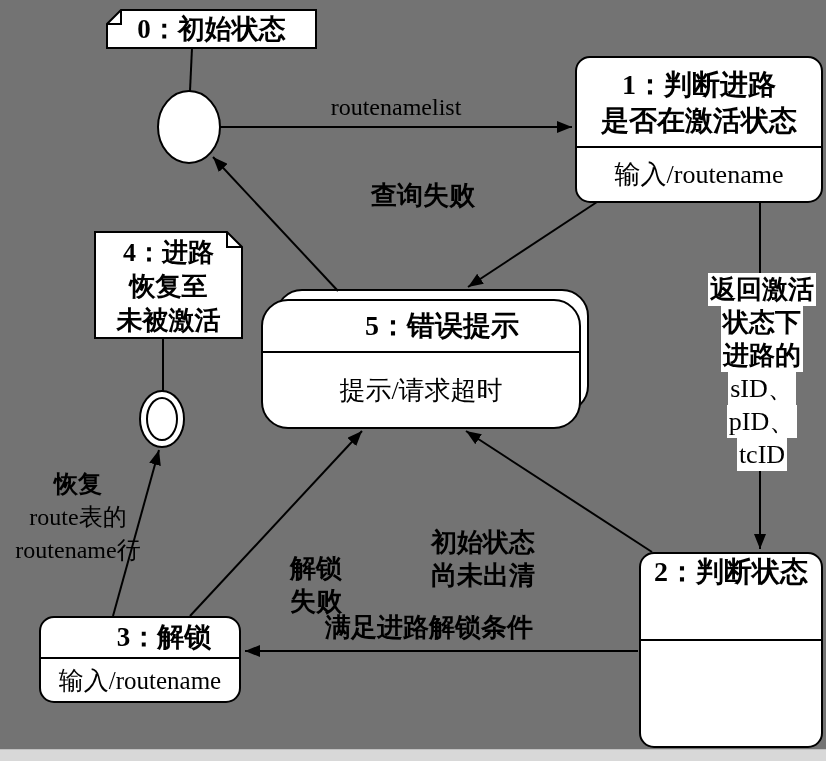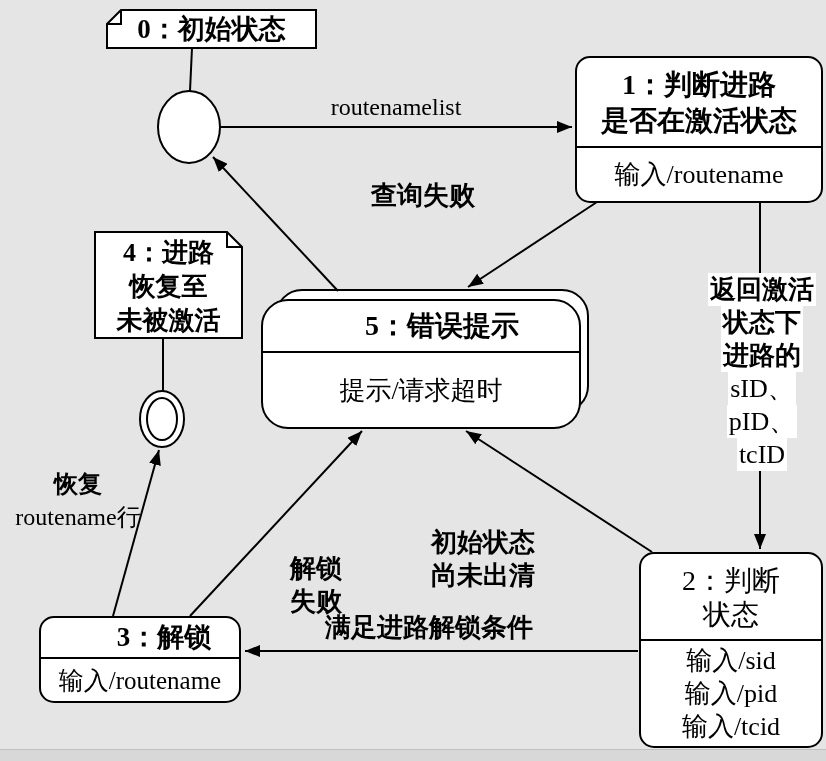--- a/index.html
+++ b/index.html
@@ -5,36 +5,36 @@
   * { margin: 0; padding: 0; box-sizing: border-box; }
   html, body { background: #ffffff; }
   body {
     font-family: "Liberation Serif", "DejaVu Serif", serif;
     color: #000;
   }
   .stage {
     position: relative;
     width: 826px;
     height: 761px;
-    background: #e5e5e5;
+    background: #737373;
     overflow: hidden;
   }
   .stage svg { position: absolute; left: 0; top: 0; }
 
   .lbl { position: absolute; text-align: center; white-space: nowrap; }
   .zh { font-weight: bold; }
 
   
   .note0-text { left:107px; top:10px; width:209px; height:38px; line-height:38px; font-size:27px; font-weight:bold; }
   .note4-text { left:95px; top:236px; width:147px; font-size:26px; font-weight:bold; line-height:34px;text-align:center; }
 
   
   .s1-title { left:578px; top:59px;  width:242px; height:88px;  font-size:28px; font-weight:bold; line-height:36px; display:flex; flex-direction:column; justify-content:center; }
   .s1-body  { left:578px; top:147px; width:242px; height:55px;  font-size:26px; display:flex; align-items:center; justify-content:center; }
-  .s2-title { left:642px; top:555px; width:178px; height:85px;  font-size:28px; font-weight:normal; line-height:34px; display:flex; flex-direction:column; justify-content:center; }
+  .s2-title { left:642px; top:555px; width:178px; height:85px;  font-size:28px; font-weight:bold; line-height:34px; display:flex; flex-direction:row; justify-content:center; }
   .s2-body  { left:642px; top:640px; width:178px; height:107px; font-size:26px; line-height:33px; display:flex; flex-direction:column; justify-content:center; }
   .s3-title { left:42px;  top:617px; width:196px; height:41px;  line-height:41px; font-size:27px; font-weight:bold;padding-left:48px; }
   .s3-body  { left:42px;  top:658px; width:196px; height:44px;  font-size:25px; display:flex; align-items:center; justify-content:center; }
   .s5-title { left:264px; top:300px; width:356px; height:52px;  font-size:28px; font-weight:bold; display:flex; align-items:center; justify-content:center; }
   .s5-body  { left:264px; top:352px; width:314px; height:76px;  font-size:26px; display:flex; align-items:center; justify-content:center; }
 
   
   .lbl-routenamelist { left:286px; top:92px;  width:220px; height:30px; line-height:30px; font-size:24px; }
   .lbl-queryfail     { left:323px; top:180px; width:200px; height:32px; line-height:32px; font-size:26px; font-weight:bold;text-align:center; }
   .lbl-right         { left:690px; top:273px; width:144px; font-size:26px; line-height:33px; }
@@ -109,25 +109,20 @@
   <div class="lbl s1-title">
     <div>1：判断进路</div>
     <div>是否在激活状态</div>
   </div>
   <div class="lbl s1-body">输入/routename</div>
 
   <div class="lbl s2-title">
     <div>2：判断</div>
     <div>状态</div>
   </div>
-  <div class="lbl s2-body">
-    <div>输入/sid</div>
-    <div>输入/pid</div>
-    <div>输入/tcid</div>
-  </div>
 
   <div class="lbl s3-title">3：解锁</div>
   <div class="lbl s3-body">输入/routename</div>
 
   <div class="lbl s5-title">5：错误提示</div>
   <div class="lbl s5-body">提示/请求超时</div>
 
   <div class="lbl lbl-routenamelist">routenamelist</div>
   <div class="lbl lbl-queryfail">查询失败</div>
 
@@ -147,18 +142,19 @@
     <div>失败</div>
   </div>
 
   <div class="lbl lbl-track">
     <div>初始状态</div>
     <div>尚未出清</div>
   </div>
 
   <div class="lbl lbl-restore">
     <div class="zh">恢复</div>
+    <div>route表的</div>
     <div>routename行</div>
   </div>
 
   <div class="bottom-bar"></div>
 
 </div>
 
 </body></html>

